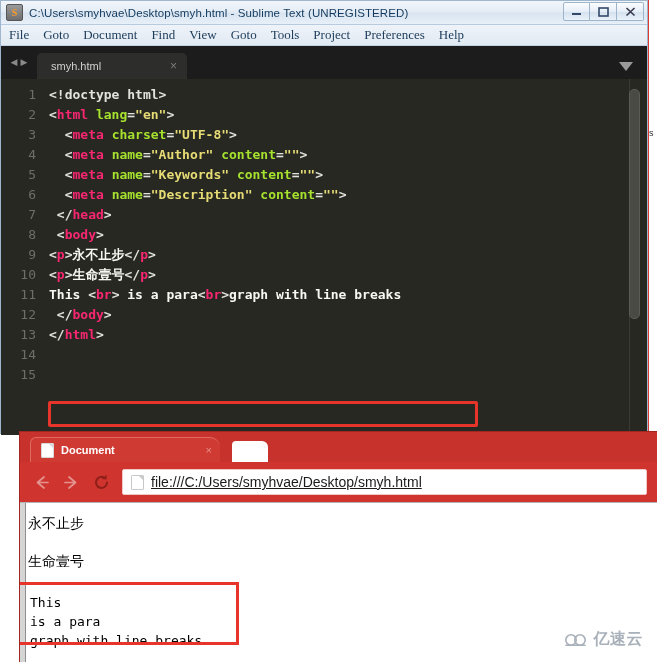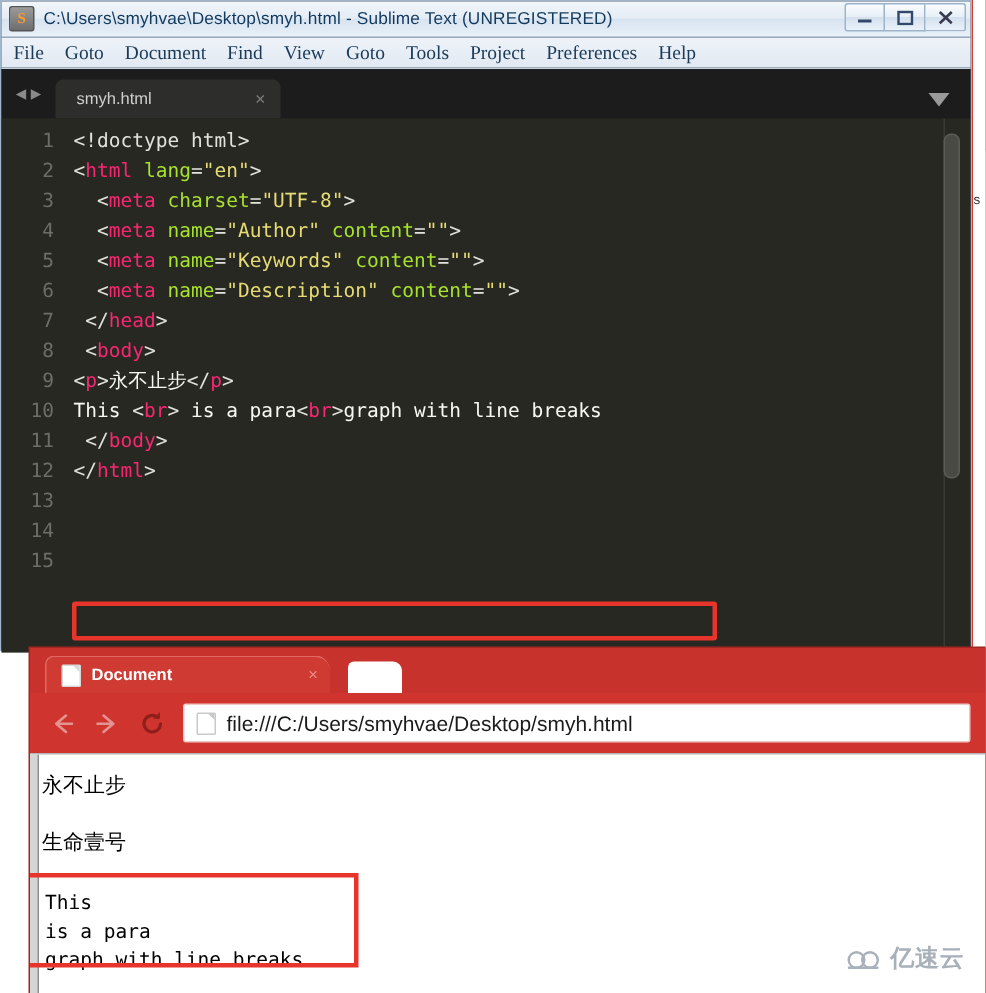--- a/index.html
+++ b/index.html
@@ -213,20 +213,21 @@
     font-size: 13px;
     line-height: 20px;
     color: #6e6e66;
     padding-right: 7px;
   }
   #code-body {
     flex: 1 1 auto;
     padding-top: 6px;
     position: relative;
     overflow: hidden;
+    font-weight: bold;
   }
   .code-line {
     font-family: "DejaVu Sans Mono", monospace;
     font-size: 13px;
     line-height: 20px;
     color: #f8f8f2;
     white-space: pre;
     padding-left: 6px;
   }
   .tok-punct  { color: #e2e2dc; }
@@ -398,20 +399,21 @@
     right: 0; top: 0;
     border-left: 4px solid transparent;
     border-top: 4px solid #c9c9c9;
   }
   #omnibox-url {
     font-size: 14px;
     color: #1b1b1b;
     white-space: nowrap;
     overflow: hidden;
     font-family: "Liberation Sans", sans-serif;
+    text-decoration: underline;
   }
 
   
   #browser-viewport {
     position: relative;
     height: 160px;
     background: #ffffff;
     border-top: 1px solid #b3b3b3;
     overflow: hidden;
   }
@@ -553,20 +555,21 @@
       <div id="code-body">
           <div class="code-line"><span class="tok-doctype">&lt;!doctype html&gt;</span></div>
           <div class="code-line"><span class="tok-punct">&lt;</span><span class="tok-tag">html</span><span class="tok-text"> </span><span class="tok-attr">lang</span><span class="tok-punct">=</span><span class="tok-string">"en"</span><span class="tok-punct">&gt;</span></div>
           <div class="code-line"><span>  </span><span class="tok-punct">&lt;</span><span class="tok-tag">meta</span><span class="tok-text"> </span><span class="tok-attr">charset</span><span class="tok-punct">=</span><span class="tok-string">"UTF-8"</span><span class="tok-punct">&gt;</span></div>
           <div class="code-line"><span>  </span><span class="tok-punct">&lt;</span><span class="tok-tag">meta</span><span class="tok-text"> </span><span class="tok-attr">name</span><span class="tok-punct">=</span><span class="tok-string">"Author"</span><span class="tok-text"> </span><span class="tok-attr">content</span><span class="tok-punct">=</span><span class="tok-string">""</span><span class="tok-punct">&gt;</span></div>
           <div class="code-line"><span>  </span><span class="tok-punct">&lt;</span><span class="tok-tag">meta</span><span class="tok-text"> </span><span class="tok-attr">name</span><span class="tok-punct">=</span><span class="tok-string">"Keywords"</span><span class="tok-text"> </span><span class="tok-attr">content</span><span class="tok-punct">=</span><span class="tok-string">""</span><span class="tok-punct">&gt;</span></div>
           <div class="code-line"><span>  </span><span class="tok-punct">&lt;</span><span class="tok-tag">meta</span><span class="tok-text"> </span><span class="tok-attr">name</span><span class="tok-punct">=</span><span class="tok-string">"Description"</span><span class="tok-text"> </span><span class="tok-attr">content</span><span class="tok-punct">=</span><span class="tok-string">""</span><span class="tok-punct">&gt;</span></div>
           <div class="code-line"><span> </span><span class="tok-punct">&lt;/</span><span class="tok-tag">head</span><span class="tok-punct">&gt;</span></div>
           <div class="code-line"><span> </span><span class="tok-punct">&lt;</span><span class="tok-tag">body</span><span class="tok-punct">&gt;</span></div>
           <div class="code-line"><span class="tok-punct">&lt;</span><span class="tok-tag">p</span><span class="tok-punct">&gt;</span><span class="tok-text">永不止步</span><span class="tok-punct">&lt;/</span><span class="tok-tag">p</span><span class="tok-punct">&gt;</span></div>
+          <div class="code-line"><span class="tok-punct">&lt;</span><span class="tok-tag">p</span><span class="tok-punct">&gt;</span><span class="tok-text">生命壹号</span><span class="tok-punct">&lt;/</span><span class="tok-tag">p</span><span class="tok-punct">&gt;</span></div>
           <div class="code-line"><span class="tok-text">This </span><span class="tok-punct">&lt;</span><span class="tok-tag">br</span><span class="tok-punct">&gt;</span><span class="tok-text"> is a para</span><span class="tok-punct">&lt;</span><span class="tok-tag">br</span><span class="tok-punct">&gt;</span><span class="tok-text">graph with line breaks</span></div>
           <div class="code-line"><span> </span><span class="tok-punct">&lt;/</span><span class="tok-tag">body</span><span class="tok-punct">&gt;</span></div>
           <div class="code-line"><span class="tok-punct">&lt;/</span><span class="tok-tag">html</span><span class="tok-punct">&gt;</span></div>
         </div>
 
       <div id="editor-minimap-edge"></div>
       <div id="editor-scrollbar-track">
         <div id="editor-scrollbar-thumb"></div>
       </div>
 

